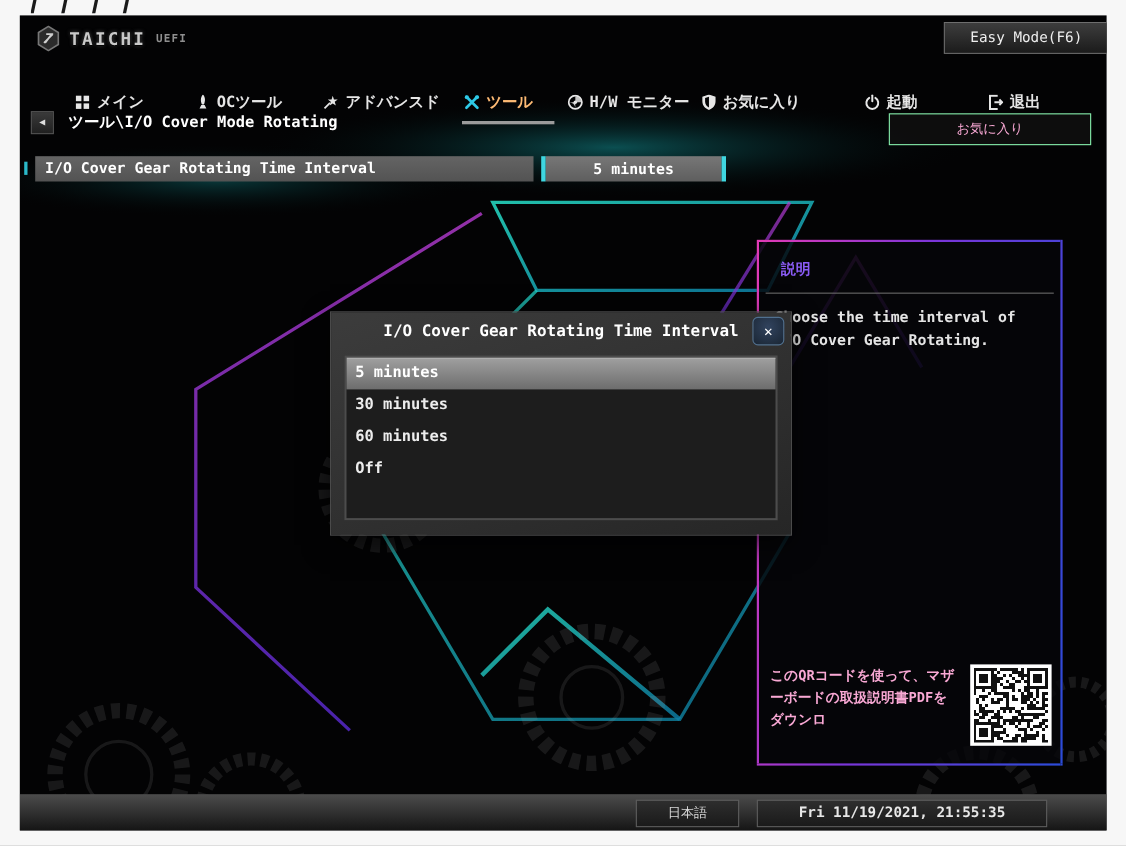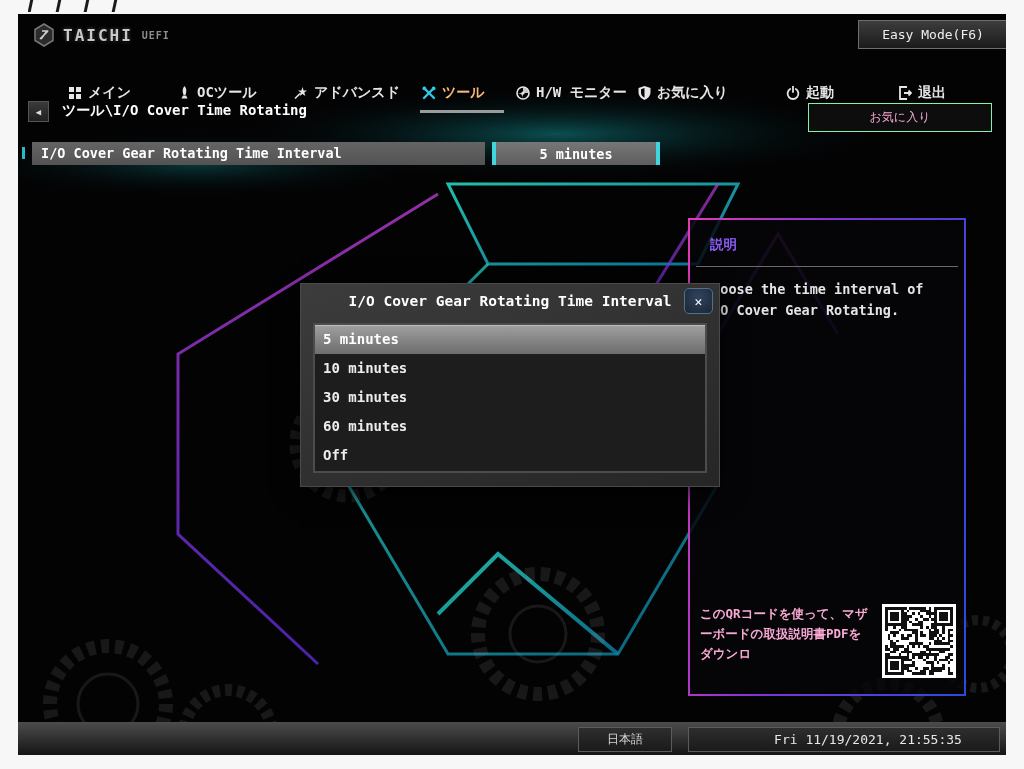--- a/index.html
+++ b/index.html
@@ -74,21 +74,21 @@
   .opt.selected{background:linear-gradient(180deg,#a0a0a0,#6d6d6d);color:#fff;
     box-shadow:inset 0 1px 0 #bdbdbd;}
   
   .status-bar{position:absolute;left:0;bottom:0;width:988px;height:33px;z-index:4;
     background:linear-gradient(180deg,#4c4c4c,#151515);}
   .lang-btn{position:absolute;left:560px;top:5px;width:92px;height:23px;
     background:linear-gradient(180deg,#2e2e2e,#1a1a1a);border:1px solid #5c5c5c;color:#d8d8d8;
     font-size:12px;display:flex;align-items:center;justify-content:center;cursor:pointer;}
   .datetime{position:absolute;left:670px;top:5px;width:262px;height:23px;
     background:linear-gradient(180deg,#2e2e2e,#1a1a1a);border:1px solid #5c5c5c;color:#e8e8e8;
-    font-size:13px;font-weight:normal;display:flex;align-items:center;justify-content:center;padding-left:48px;}
+    font-size:13px;font-weight:bold;display:flex;align-items:center;justify-content:center;}
 </style>
 </head>
 <body>
 
 <div class="crop-artifact"><i></i><i></i><i></i><i></i></div>
 
 <div class="frame">
 
   <svg class="bgart" width="988" height="741" viewBox="0 0 988 741">
     <defs>
@@ -200,21 +200,21 @@
       <svg width="14" height="14" viewBox="0 0 14 14">
           <path d="M9 1 H2 V13 H9" fill="none" stroke="#e6e6e6" stroke-width="1.8"></path>
           <path d="M6 7 H13 M10.5 4.5 L13 7 L10.5 9.5" fill="none" stroke="#e6e6e6" stroke-width="1.8"></path>
         </svg>
       <span>退出</span>
     </div>
     <div class="tab-underline"></div>
   </div>
 
   <div class="back-btn">◀</div>
-  <div class="crumb">ツール\I/O Cover Time Rotating</div>
+  <div class="crumb">ツール\I/O Cover Mode Rotating</div>
   <div class="fav-btn">お気に入り</div>
 
   <div class="tick"></div>
   <div class="setting-label">I/O Cover Gear Rotating Time Interval</div>
   <div class="setting-value">5 minutes</div>
 
   <div class="info-panel">
     <div class="info-title">説明</div>
     <div class="info-divider"></div>
     <div class="info-desc">Choose the time interval of I/O Cover Gear Rotating.</div>
@@ -561,21 +561,20 @@
           </svg>
         </div>
     </div>
   </div>
 
   <div class="dialog">
     <div class="dialog-title">I/O Cover Gear Rotating Time Interval</div>
     <div class="dialog-close">✕</div>
     <div class="dialog-list">
       <div class="opt selected">5 minutes</div>
-      <div class="opt">10 minutes</div>
       <div class="opt">30 minutes</div>
       <div class="opt">60 minutes</div>
       <div class="opt">Off</div>
     </div>
   </div>
 
   <div class="status-bar">
     <div class="lang-btn">日本語</div>
     <div class="datetime">Fri 11/19/2021, 21:55:35</div>
   </div>

